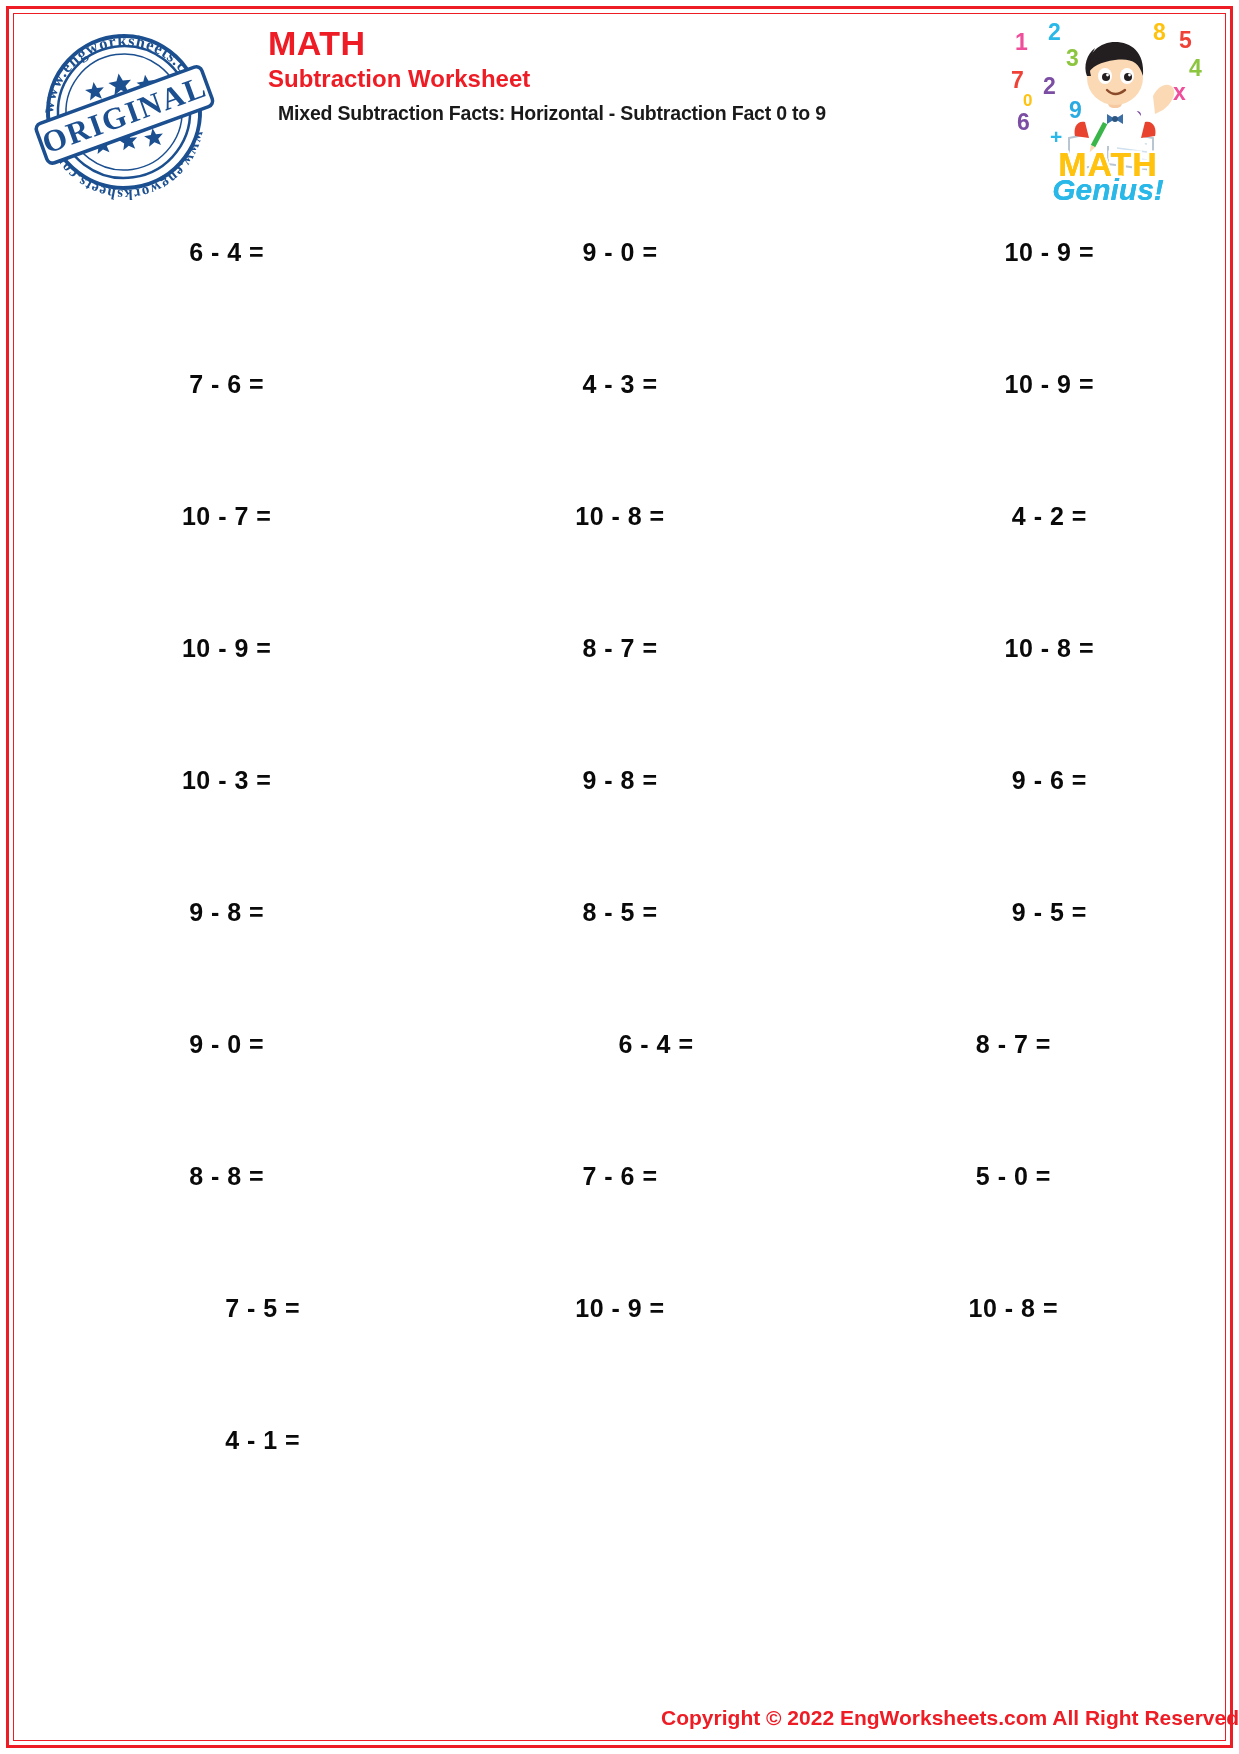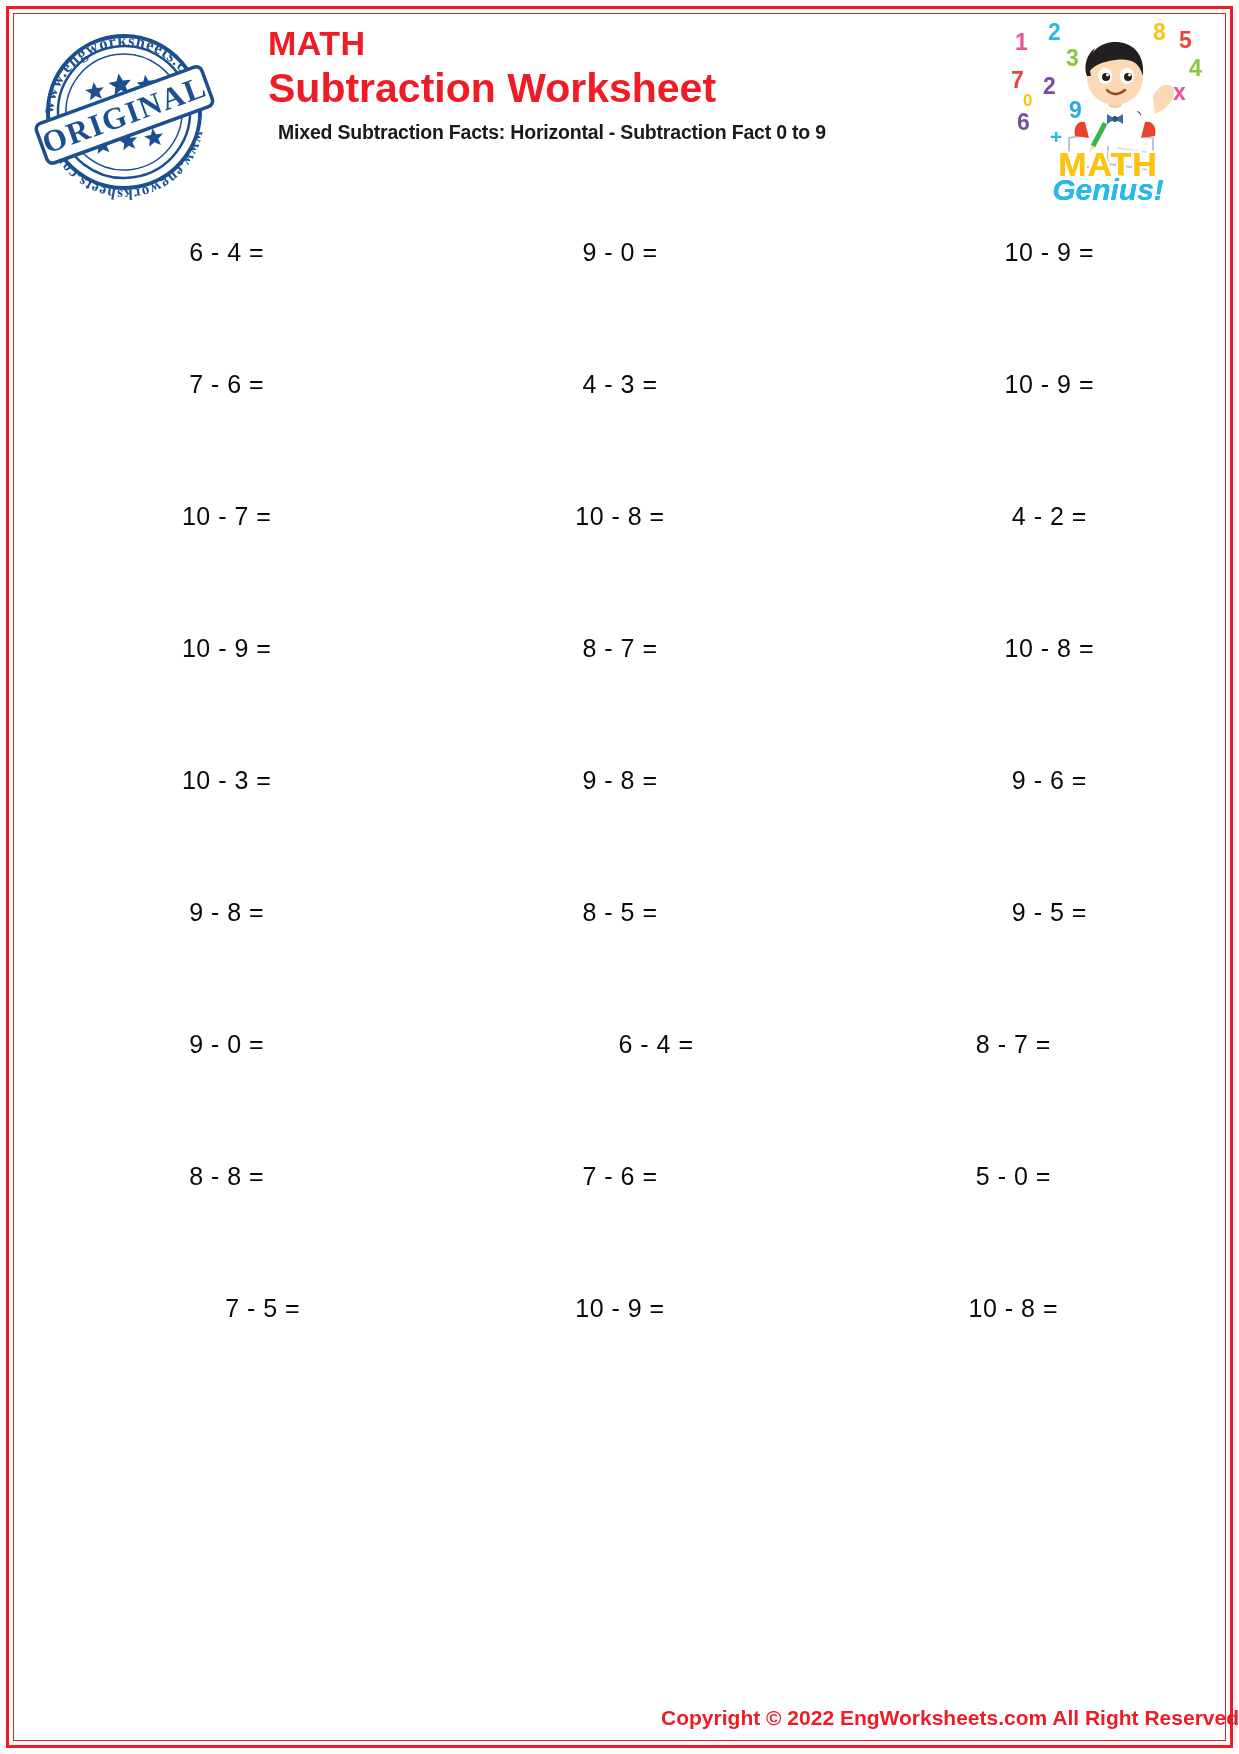--- a/index.html
+++ b/index.html
@@ -68,21 +68,21 @@
   .title-main {
     font-size: 34px;
     font-weight: bold;
     color: #ee1c25;
     letter-spacing: 0.5px;
     line-height: 1.05;
     margin: 0 0 2px 0;
     font-family: "Liberation Sans", sans-serif;
   }
   .title-sub {
-    font-size: 41px;
+    font-size: 24px;
     font-weight: bold;
     color: #ee1c25;
     line-height: 1.1;
     margin: 4px 0 6px 0;
     font-family: "Liberation Sans", sans-serif;
   }
   .title-desc {
     font-size: 19.5px;
     font-weight: bold;
     color: #1a1a1a;
@@ -114,21 +114,21 @@
   .cell {
     position: relative;
   }
   .problem {
     position: absolute;
     top: 16px;
     left: 0;
     width: 100%;
     text-align: center;
     font-size: 25px;
-    font-weight: normal;
+    font-weight: bold;
     color: #0a0a0a;
     font-family: "Liberation Sans", sans-serif;
     letter-spacing: 0.5px;
     white-space: nowrap;
   }
   
   .col0 .problem { padding-right: 62px; }
   .col1 .problem { padding-right: 10px; }
   .col2 .problem { padding-right: 0px; padding-left: 36px; }
 
@@ -345,17 +345,20 @@
       </div>
       <div class="cell col2">
         <div class="problem">7 - 5 =</div>
       </div>
       <div class="cell col0">
         <div class="problem">10 - 9 =</div>
       </div>
       <div class="cell col1">
         <div class="problem">10 - 8 =</div>
       </div>
+      <div class="cell col2">
+        <div class="problem">4 - 1 =</div>
+      </div>
     </div>
 
   <div class="footer">Copyright © 2022 EngWorksheets.com All Right Reserved</div>
 
 </div>
 
 </body></html>

